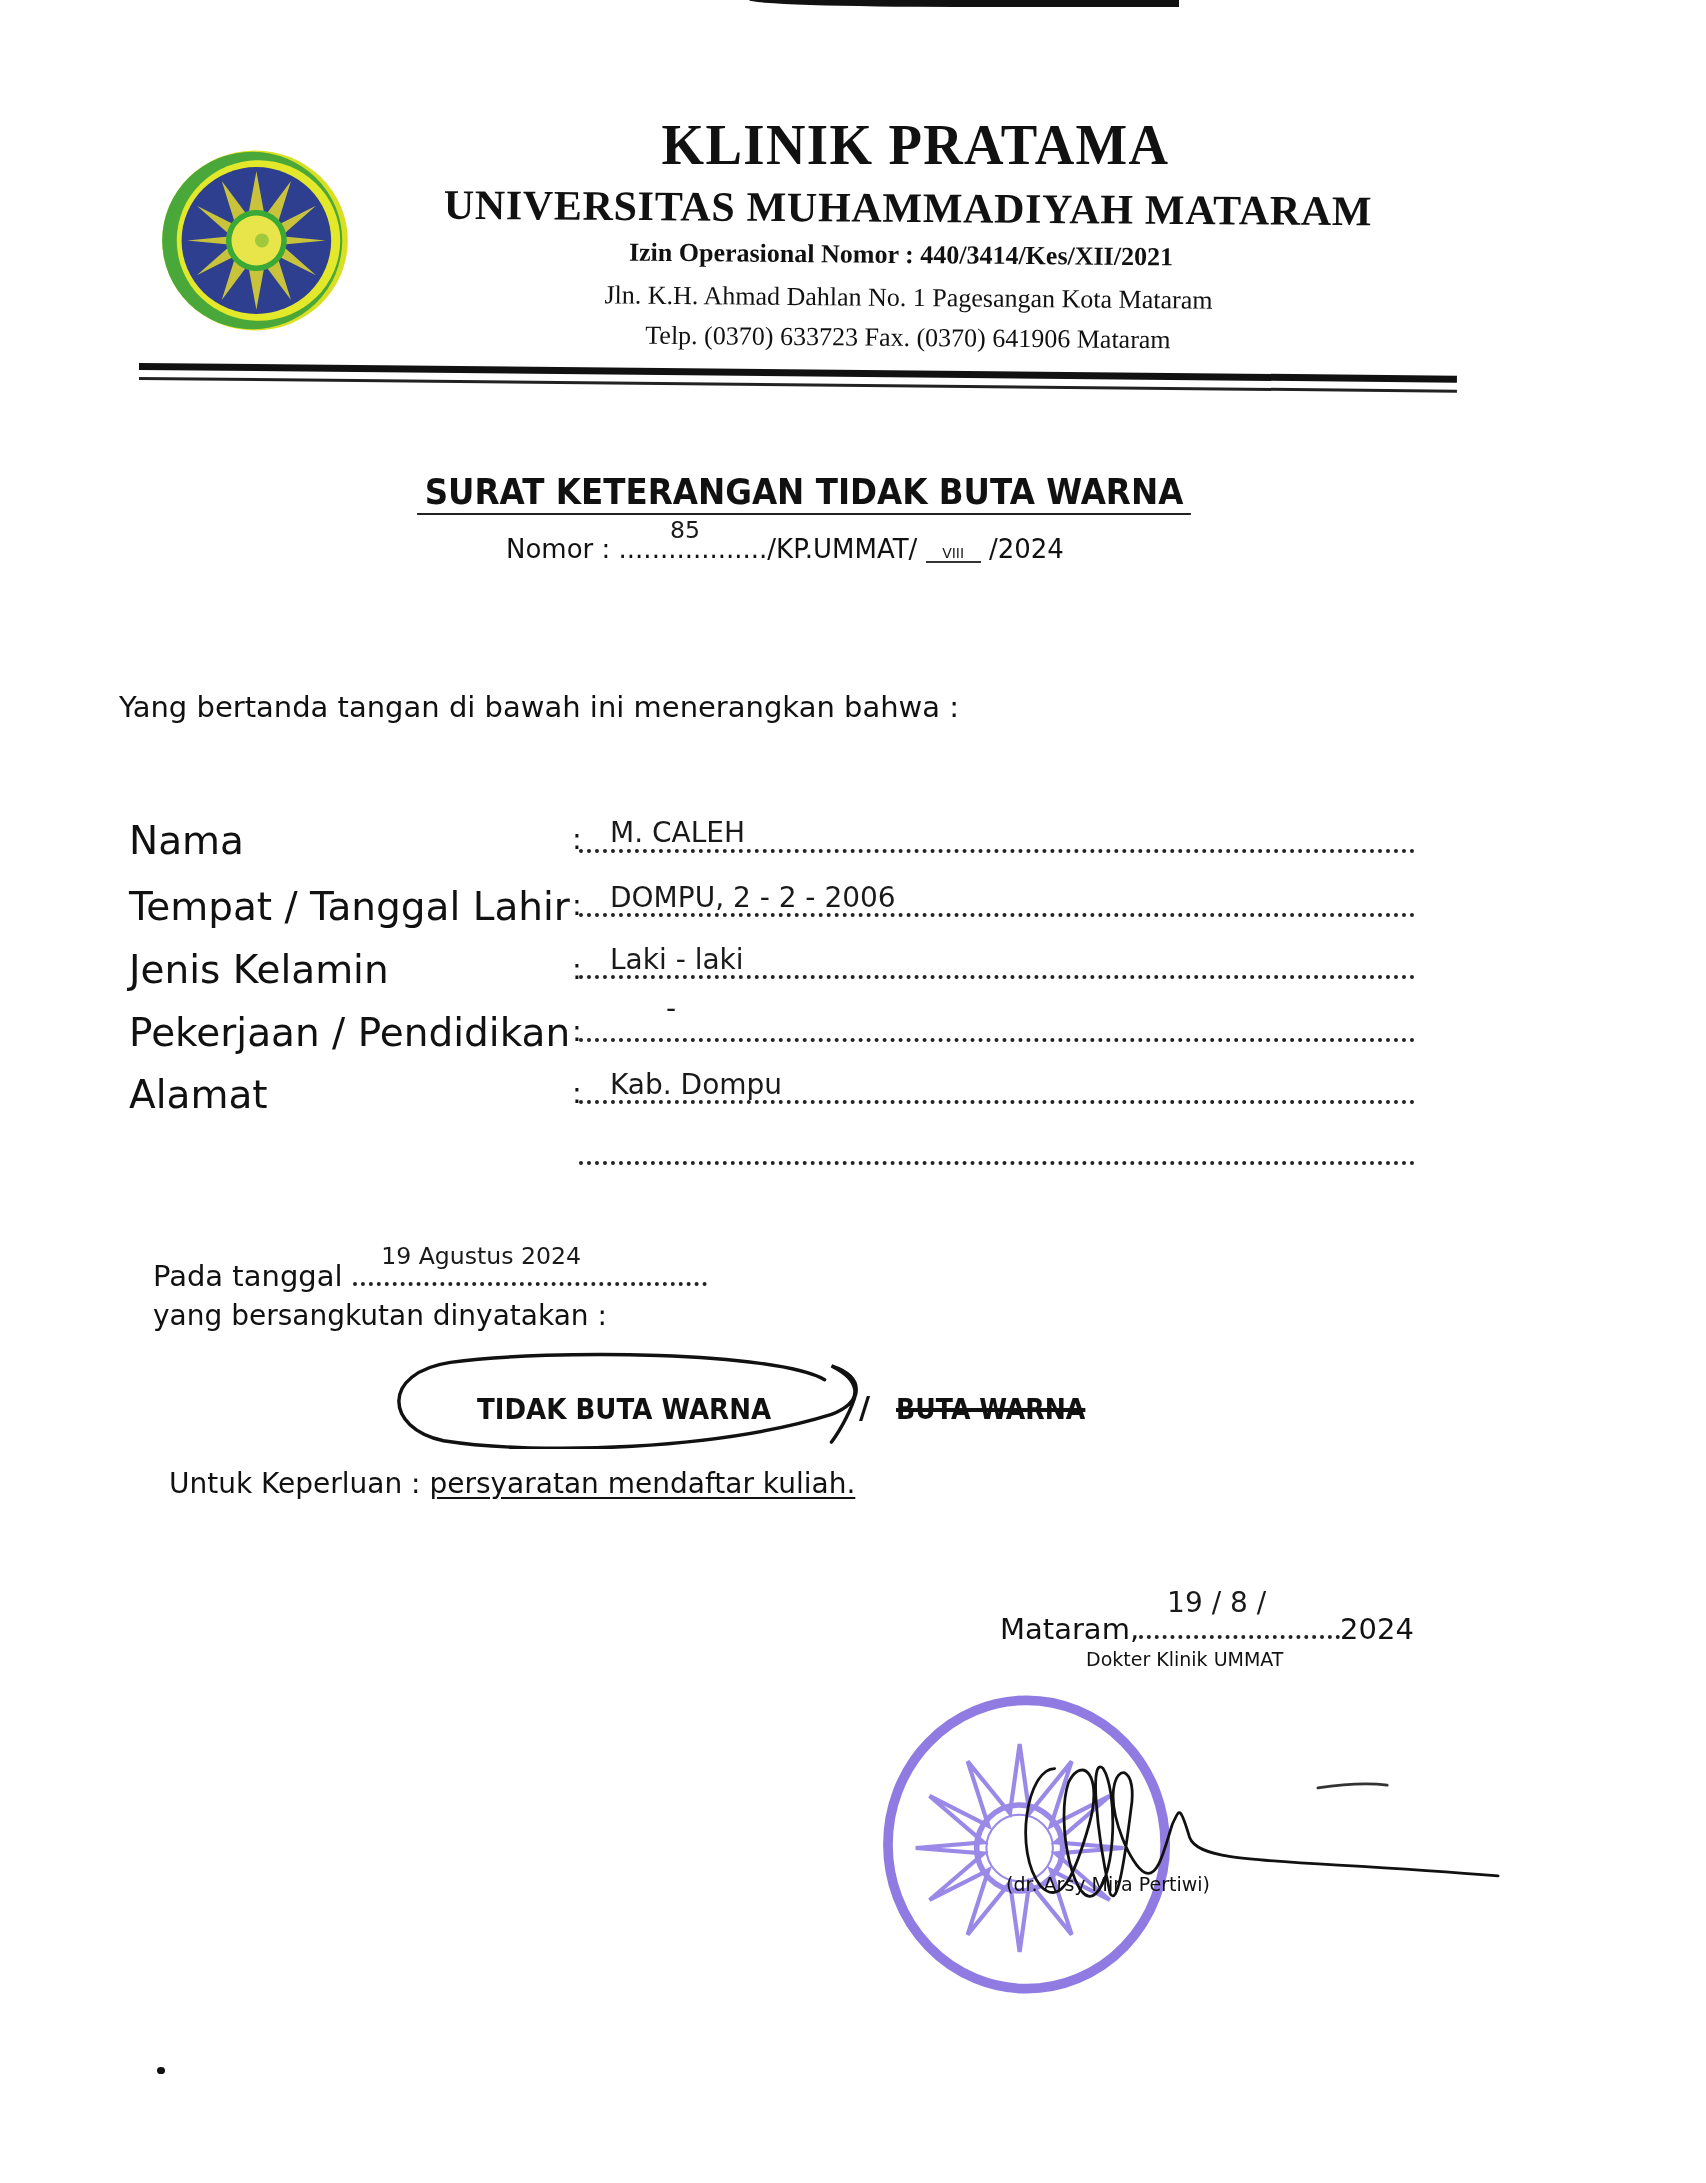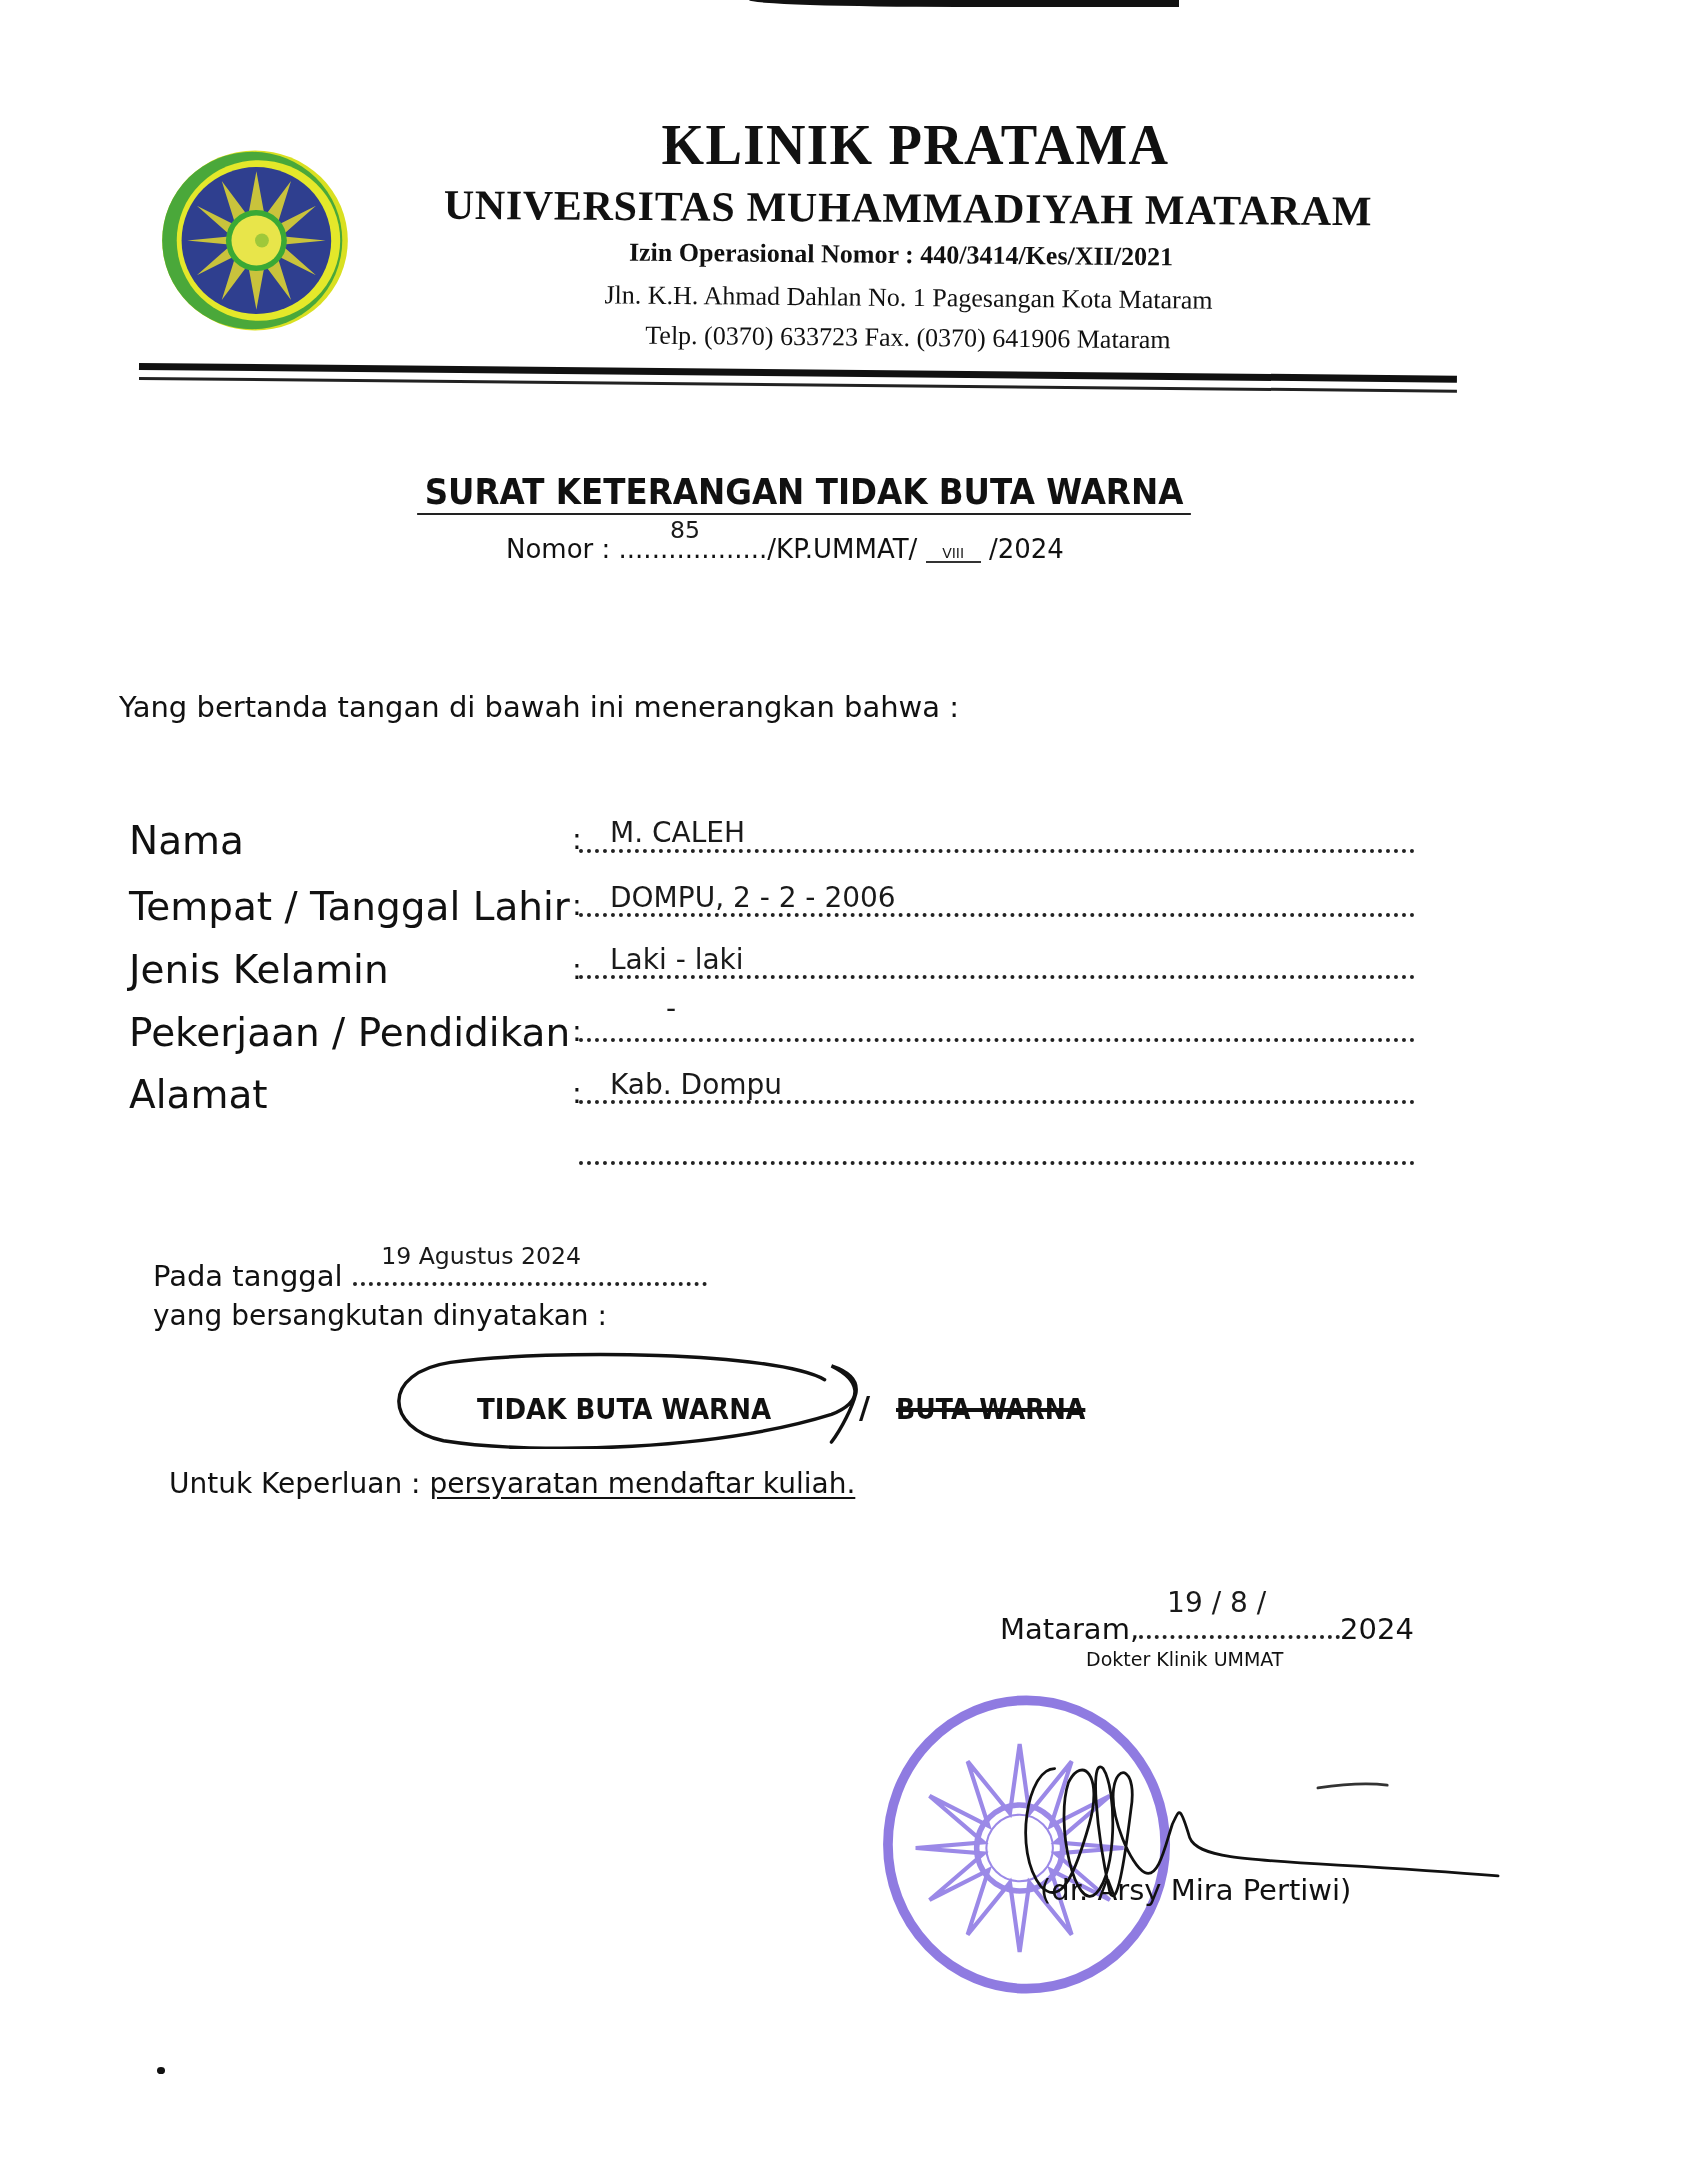--- a/index.html
+++ b/index.html
@@ -117,21 +117,21 @@
     left: 1000px; top: 1612px; font-size: 29px; white-space: nowrap;
   }
   .cd-dots {
     display: inline-block; width: 201px; border-bottom: 4.2px dotted #222;
     height: 21px; position: relative;
   }
   .cd-hw { position: absolute; left: 28px; top: -28px; font-size: 28px; white-space: nowrap; }
   .signer-title { left: 1060px; top: 1648px; font-size: 19px; white-space: nowrap; margin-left: 26px; }
   .stamp { left: 881px; top: 1692px; width: 305px; height: 305px; }
   .signature { left: 1013px; top: 1727px; width: 499px; height: 194px; }
-  .signer-name { left: 1040px; top: 1873px; font-size: 29px; white-space: nowrap; }
+  .signer-name { left: 1006px; top: 1873px; font-size: 19px; white-space: nowrap; }
   .stray-dot {
     left: 157px; top: 2067px; width: 8.3px; height: 7px;
     background: #111; border-radius: 50%;
   }
 </style>
 </head>
 <body>
 
 <div class="abs top-bar"></div>
 

